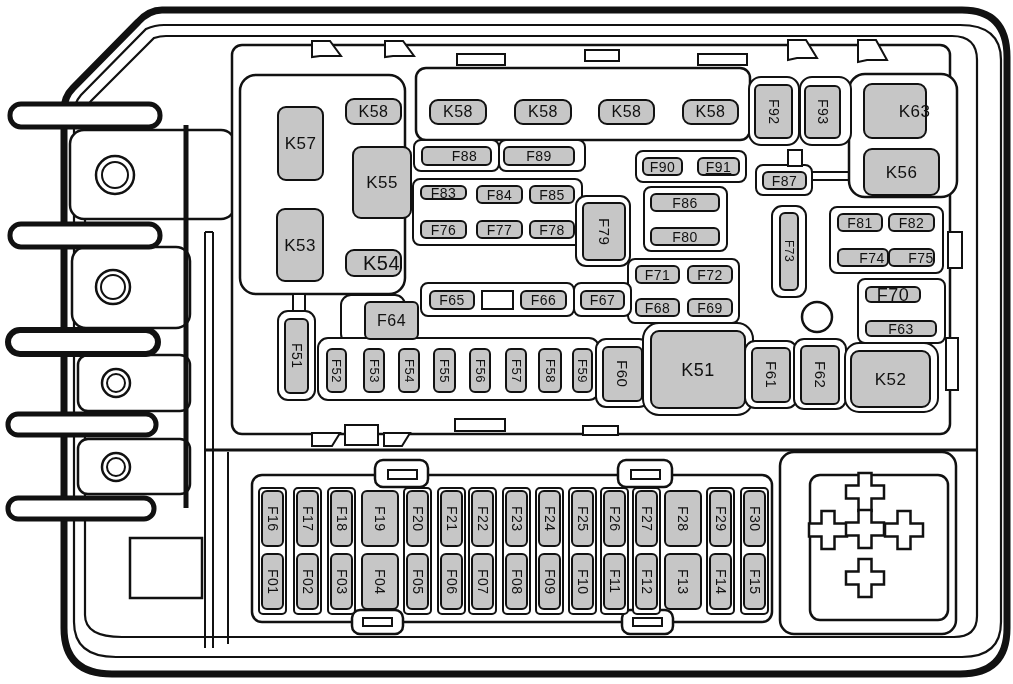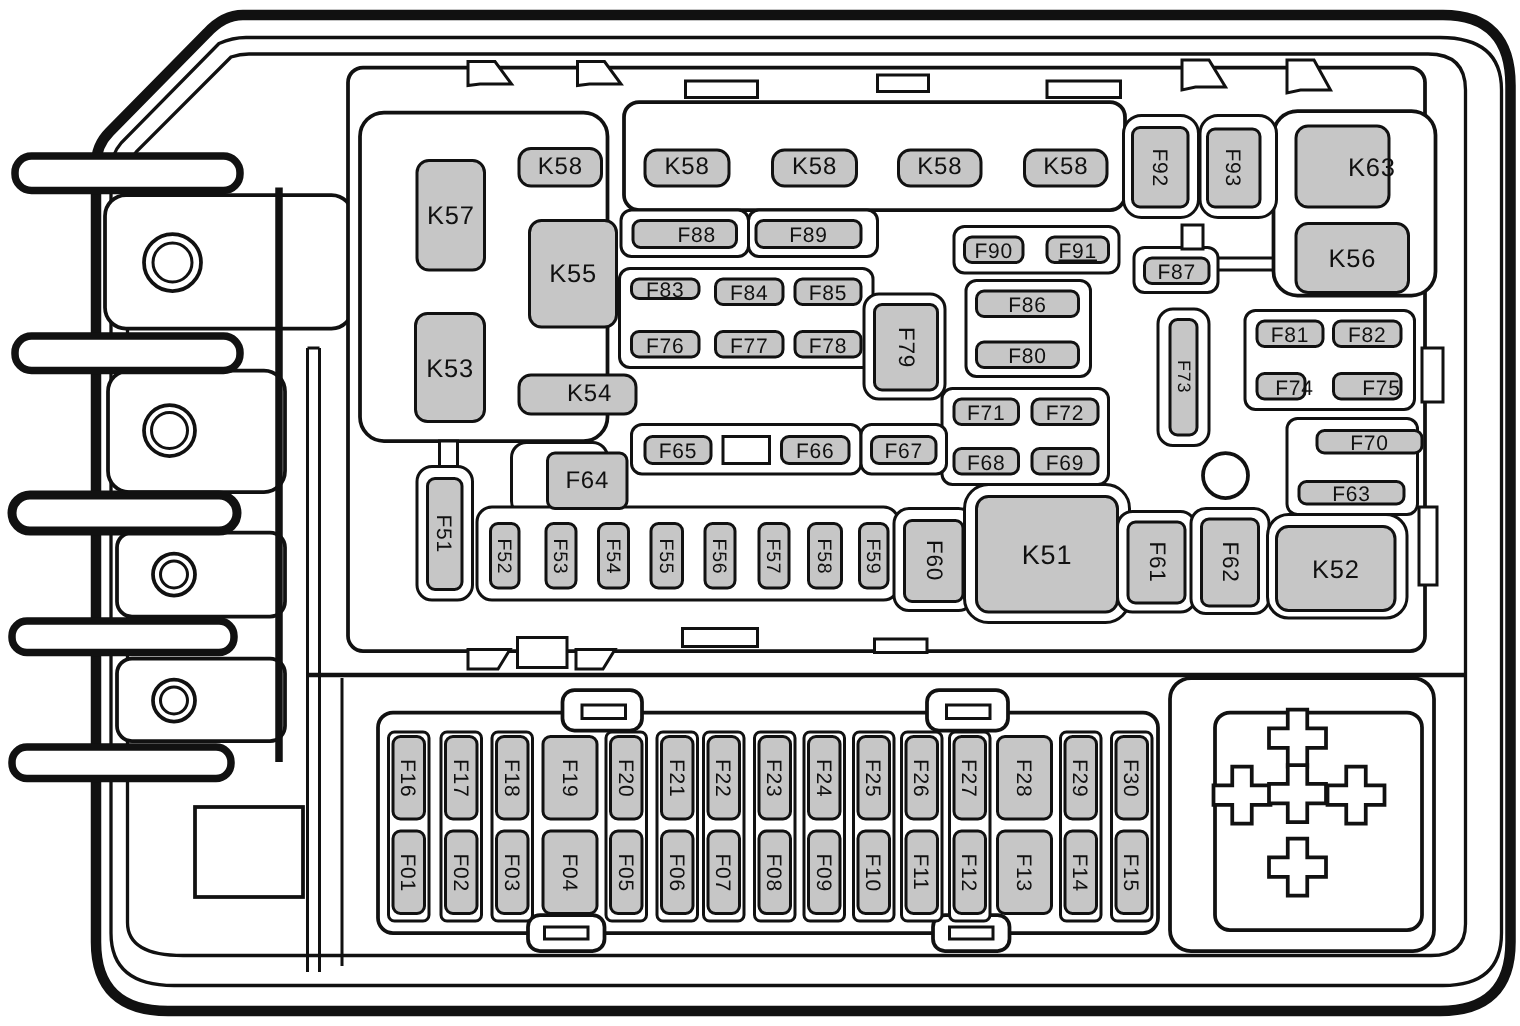--- a/index.html
+++ b/index.html
@@ -142,21 +142,21 @@
     <path stroke-width="2.5" d="M897.5,511 h13 v12.5 h12.5 v13 h-12.5 v12.5 h-13 v-12.5 h-12.5 v-13 h12.5 Z"></path>
     <path stroke-width="2.5" d="M858.5,559 h13 v12.5 h12.5 v13 h-12.5 v12.5 h-13 v-12.5 h-12.5 v-13 h12.5 Z"></path>
   </g>
 </svg>
 
 <div id="components">
       <div class="comp relay" style="left: 277px; top: 106px; width: 47px; height: 75px; font-size: 17px;">K57</div>
       <div class="comp relay" style="left: 345px; top: 98px; width: 57px; height: 27px; font-size: 16px;">K58</div>
       <div class="comp relay" style="left: 352px; top: 146px; width: 60px; height: 73px; font-size: 17px;">K55</div>
       <div class="comp relay" style="left: 276px; top: 208px; width: 48px; height: 74px; font-size: 17px;">K53</div>
-      <div class="comp relay" style="left: 345px; top: 249px; width: 80px; height: 28px; font-size: 16px; padding-left: 16px;">K54</div>
+      <div class="comp relay" style="left: 345px; top: 249px; width: 57px; height: 28px; font-size: 20px; padding-left: 16px;">K54</div>
       <div class="comp relay" style="left: 429px; top: 99px; width: 58px; height: 26px; font-size: 16px;">K58</div>
       <div class="comp relay" style="left: 514px; top: 99px; width: 58px; height: 26px; font-size: 16px;">K58</div>
       <div class="comp relay" style="left: 598px; top: 99px; width: 57px; height: 26px; font-size: 16px;">K58</div>
       <div class="comp relay" style="left: 682px; top: 99px; width: 57px; height: 26px; font-size: 16px;">K58</div>
       <div class="comp fuse vert" style="left: 754px; top: 84px; width: 39px; height: 55px; font-size: 14px;">F92</div>
       <div class="comp fuse vert" style="left: 804px; top: 85px; width: 37px; height: 54px; font-size: 14px;">F93</div>
       <div class="comp relay" style="left: 863px; top: 83px; width: 64px; height: 56px; font-size: 17px; padding-left: 39px;">K63</div>
       <div class="comp relay" style="left: 863px; top: 148px; width: 77px; height: 48px; font-size: 17px;">K56</div>
       <div class="comp fuse" style="left: 421px; top: 146px; width: 71px; height: 20px; font-size: 14px; padding-left: 16px;">F88</div>
       <div class="comp fuse" style="left: 503px; top: 146px; width: 72px; height: 20px; font-size: 14px;">F89</div>
@@ -168,27 +168,27 @@
       <div class="comp fuse" style="left: 529px; top: 220px; width: 46px; height: 19px; font-size: 14px;">F78</div>
       <div class="comp fuse vert" style="left: 582px; top: 202px; width: 44px; height: 59px; font-size: 15px;">F79</div>
       <div class="comp fuse" style="left: 642px; top: 157px; width: 41px; height: 19px; font-size: 14px;">F90</div>
       <div class="comp fuse" style="left: 697px; top: 157px; width: 43px; height: 19px; font-size: 14px; text-decoration: underline;">F91</div>
       <div class="comp fuse" style="left: 762px; top: 171px; width: 45px; height: 19px; font-size: 14px;">F87</div>
       <div class="comp fuse" style="left: 650px; top: 193px; width: 70px; height: 19px; font-size: 14px; text-align: center;">F86</div>
       <div class="comp fuse" style="left: 650px; top: 227px; width: 70px; height: 19px; font-size: 14px;">F80</div>
       <div class="comp fuse vert" style="left: 779px; top: 212px; width: 20px; height: 79px; font-size: 12px;">F73</div>
       <div class="comp fuse" style="left: 837px; top: 213px; width: 46px; height: 19px; font-size: 14px;">F81</div>
       <div class="comp fuse" style="left: 888px; top: 213px; width: 47px; height: 19px; font-size: 14px;">F82</div>
-      <div class="comp fuse" style="left: 837px; top: 248px; width: 34px; height: 19px; font-size: 14px; padding-left: 18px;">F74</div>
+      <div class="comp fuse" style="left: 837px; top: 248px; width: 52px; height: 19px; font-size: 14px; padding-left: 18px;">F74</div>
       <div class="comp fuse" style="left: 888px; top: 248px; width: 47px; height: 19px; font-size: 14px; padding-left: 19px;">F75</div>
       <div class="comp fuse" style="left: 635px; top: 265px; width: 45px; height: 19px; font-size: 14px;">F71</div>
       <div class="comp fuse" style="left: 687px; top: 265px; width: 46px; height: 19px; font-size: 14px;">F72</div>
       <div class="comp fuse" style="left: 635px; top: 298px; width: 45px; height: 19px; font-size: 14px;">F68</div>
       <div class="comp fuse" style="left: 687px; top: 298px; width: 46px; height: 19px; font-size: 14px;">F69</div>
-      <div class="comp fuse" style="left: 865px; top: 286px; width: 72px; height: 17px; font-size: 14px; margin-left: 12px;">F70</div>
+      <div class="comp fuse" style="left: 865px; top: 286px; width: 56px; height: 17px; font-size: 18px;">F70</div>
       <div class="comp fuse" style="left: 865px; top: 320px; width: 72px; height: 17px; font-size: 14px;">F63</div>
       <div class="comp fuse" style="left: 429px; top: 290px; width: 46px; height: 20px; font-size: 14px;">F65</div>
       <div class="comp fuse" style="left: 520px; top: 290px; width: 47px; height: 20px; font-size: 14px;">F66</div>
       <div class="comp fuse" style="left: 580px; top: 290px; width: 45px; height: 20px; font-size: 14px;">F67</div>
       <div class="comp fuse" style="left: 364px; top: 301px; width: 55px; height: 39px; font-size: 16px;">F64</div>
       <div class="comp fuse vert" style="left: 284px; top: 318px; width: 25px; height: 76px; font-size: 14px;">F51</div>
       <div class="comp fuse vert" style="left: 326px; top: 348px; width: 21px; height: 45px; font-size: 13px;">F52</div>
       <div class="comp fuse vert" style="left: 363px; top: 348px; width: 22px; height: 45px; font-size: 13px;">F53</div>
       <div class="comp fuse vert" style="left: 398px; top: 348px; width: 22px; height: 45px; font-size: 13px;">F54</div>
       <div class="comp fuse vert" style="left: 433px; top: 348px; width: 23px; height: 45px; font-size: 13px;">F55</div>

